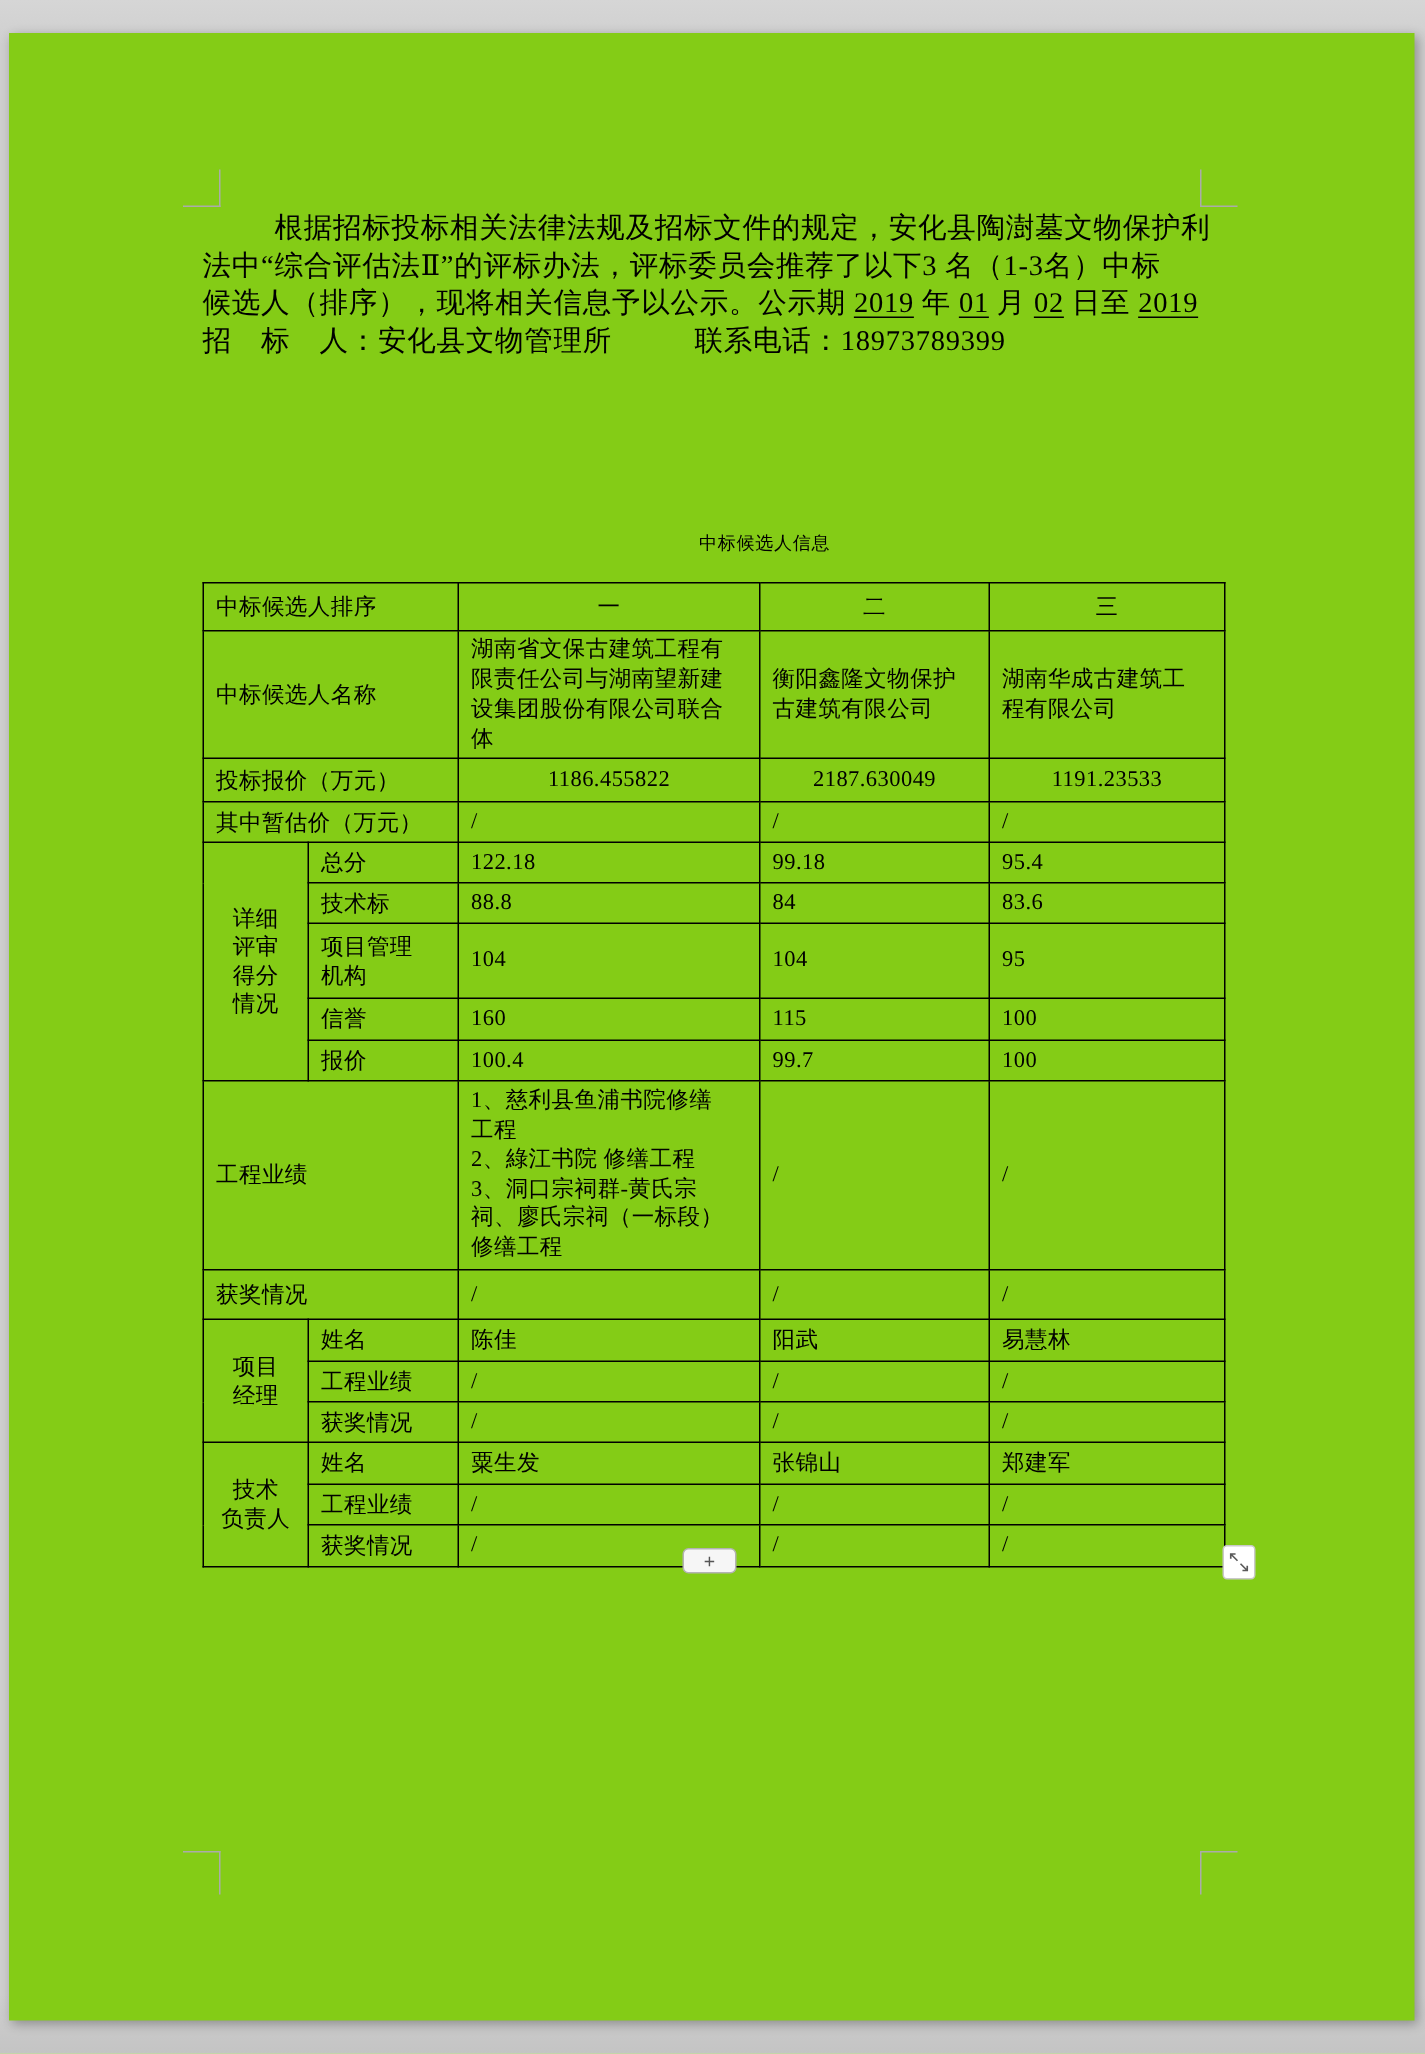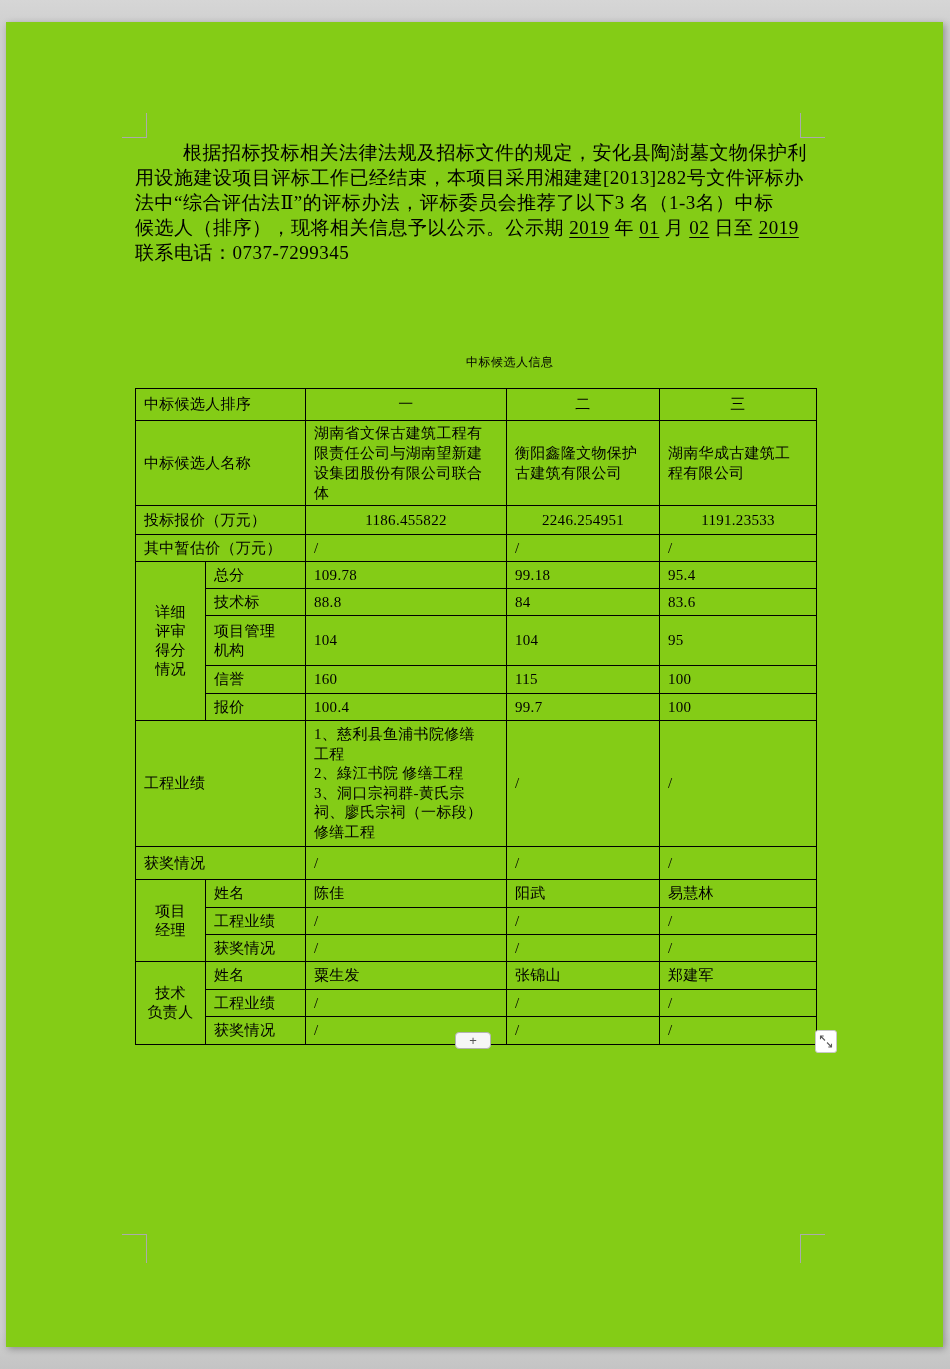--- a/index.html
+++ b/index.html
@@ -77,24 +77,23 @@
 
 <div class="page">
 
   <div class="mark tl"></div>
   <div class="mark tr"></div>
   <div class="mark bl"></div>
   <div class="mark br"></div>
 
   <div class="text-block">
     <div class="line indent">根据招标投标相关法律法规及招标文件的规定，安化县陶澍墓文物保护利</div>
-    <div class="line">用设施建设项目评标工作已经结束，本项目采用湘建建[2013]282号文件评标办</div>
     <div class="line">法中“综合评估法Ⅱ”的评标办法，评标委员会推荐了以下3 名（1-3名）中标</div>
     <div class="line"><span>候选人（排序），现将相关信息予以公示。公示期 </span><span class="u">2019</span><span> 年 </span><span class="u">01</span><span> 月 </span><span class="u">02</span><span> 日至 </span><span class="u">2019</span></div>
-    <div class="line">联系电话：0737-7299345</div>
+    <div class="line"><span>招　标　人：安化县文物管理所</span><span class="gap-right">联系电话：18973789399</span></div>
   </div>
 
   <div class="doc-title">中标候选人信息</div>
 
   <table class="bid">
     <colgroup>
       <col style="width:70px">
         <col style="width:100px">
         <col style="width:201px">
         <col style="width:153px">
@@ -114,36 +113,36 @@
 设集团股份有限公司联合
 体</td>
         <td class="val">衡阳鑫隆文物保护
 古建筑有限公司</td>
         <td class="val">湖南华成古建筑工
 程有限公司</td>
       </tr>
       <tr class="h29">
         <td class="lbl" colspan="2">投标报价（万元）</td>
         <td class="ctr">1186.455822</td>
-        <td class="ctr">2246.254951</td>
+        <td class="ctr">2187.630049</td>
         <td class="ctr">1191.23533</td>
       </tr>
       <tr class="h27">
         <td class="lbl" colspan="2">其中暂估价（万元）</td>
         <td class="val">/</td>
         <td class="val">/</td>
         <td class="val">/</td>
       </tr>
       <tr class="h27">
         <td class="outer" rowspan="5">详细
 评审
 得分
 情况</td>
         <td class="lbl">总分</td>
-        <td class="val">109.78</td>
+        <td class="val">122.18</td>
         <td class="val">99.18</td>
         <td class="val">95.4</td>
       </tr>
       <tr class="h27">
         <td class="lbl">技术标</td>
         <td class="val">88.8</td>
         <td class="val">84</td>
         <td class="val">83.6</td>
       </tr>
       <tr class="h50">

